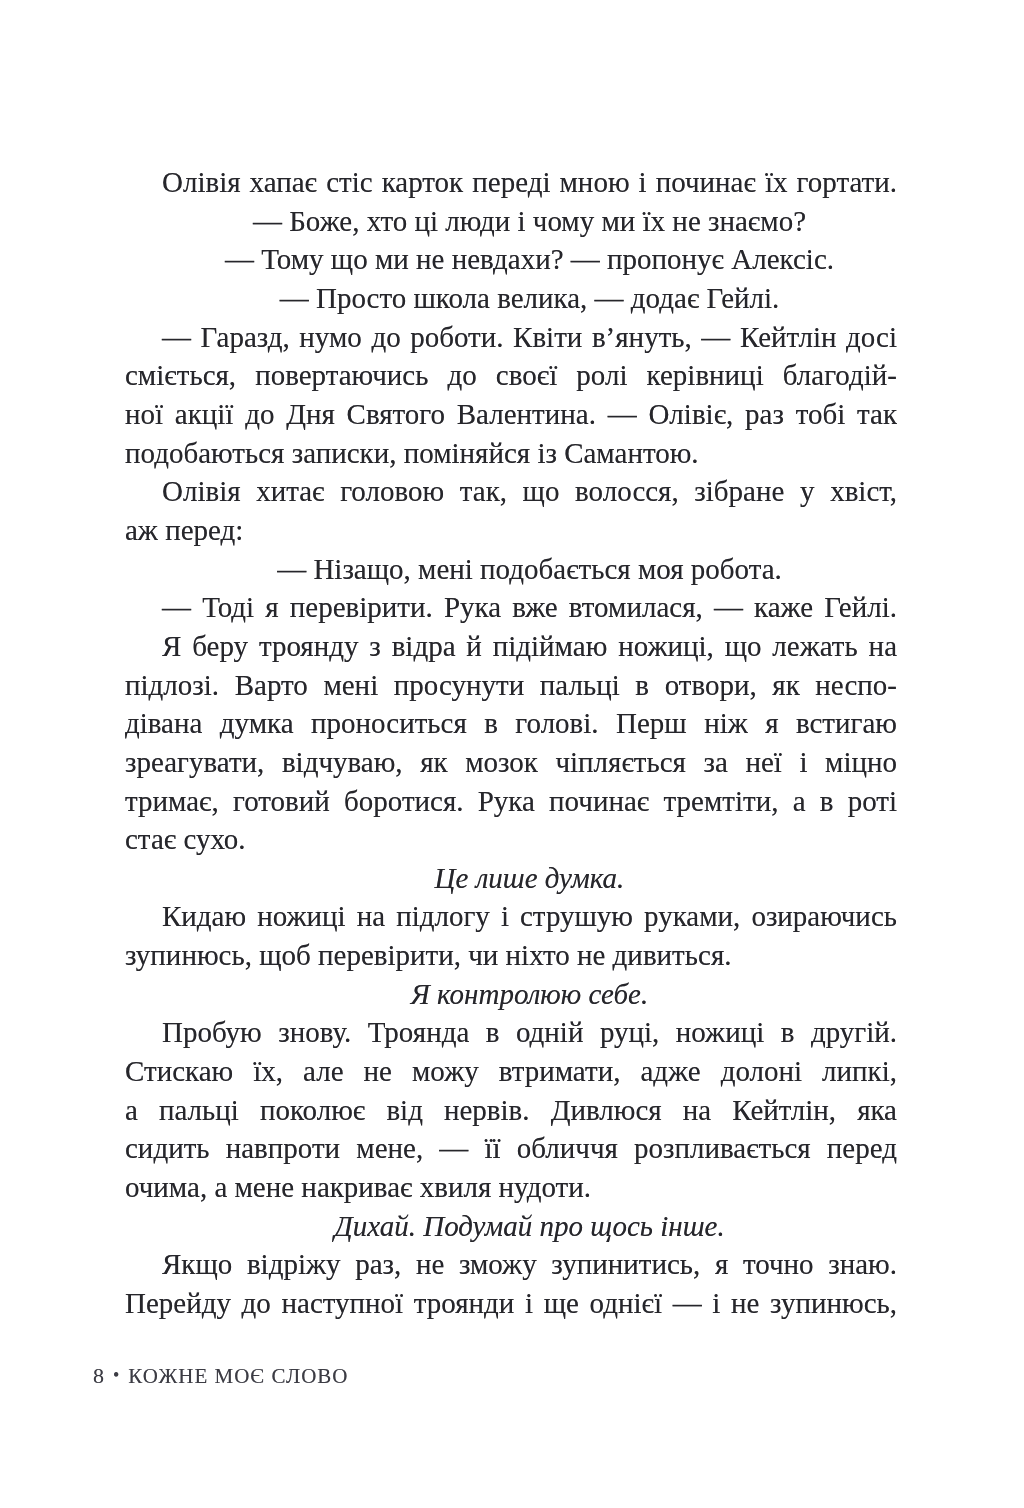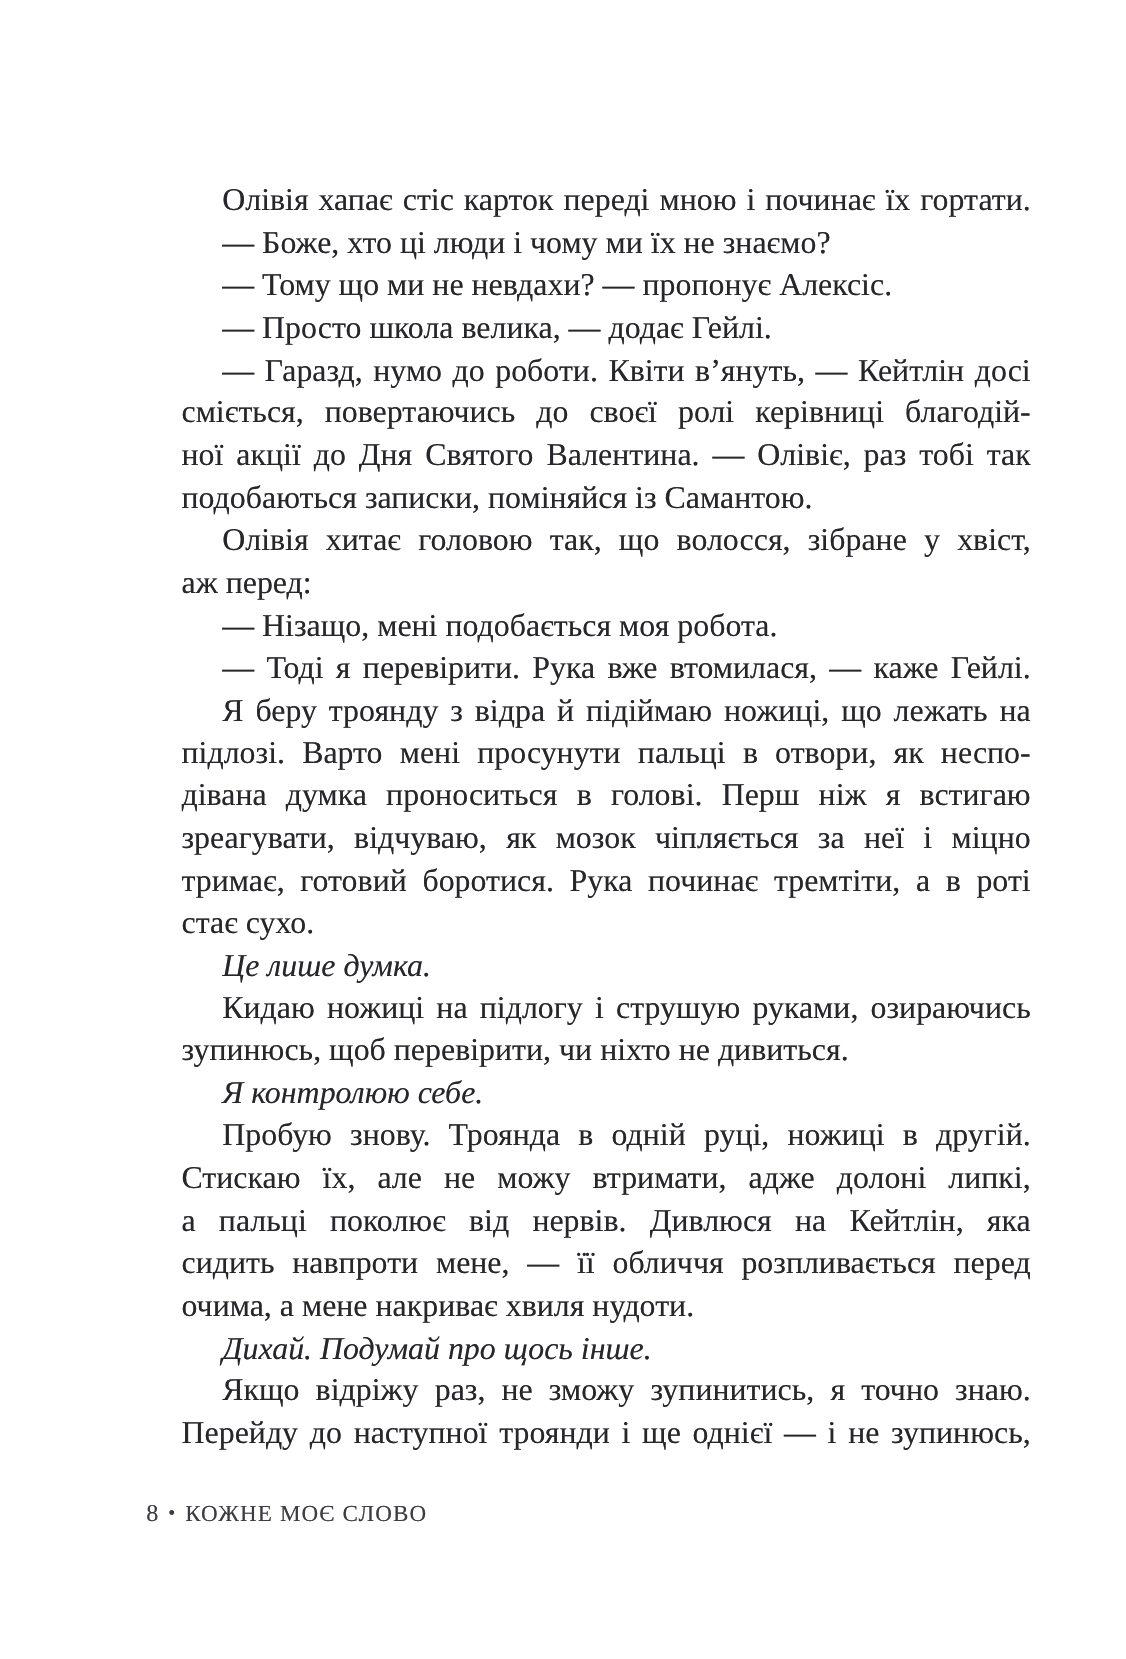--- a/index.html
+++ b/index.html
@@ -8,21 +8,20 @@
     background: #ffffff;
   }
   .page {
     position: relative;
     width: 912px;
     height: 1508px;
     background: #ffffff;
     font-family: "Liberation Serif", "DejaVu Serif", serif;
     color: #26262b;
     overflow: hidden;
-    margin-left: 40px;
   }
   .textblock {
     position: absolute;
     left: 125px;
     top: 163px;
     width: 772px;
     font-size: 29px;
     line-height: 38.66px;
     text-shadow: 0 0 0.5px rgba(38, 38, 43, 0.55);
   }
@@ -31,20 +30,21 @@
     overflow: hidden;
     text-align: left;
     white-space: normal;
   }
   .line.just {
     text-align: justify;
     text-align-last: justify;
   }
   .line.ind {
     text-indent: 37px;
+    text-align: center;
   }
   .line.it {
     font-style: italic;
   }
   .footer {
     position: absolute;
     left: 93px;
     top: 1363px;
     display: flex;
     align-items: baseline;

